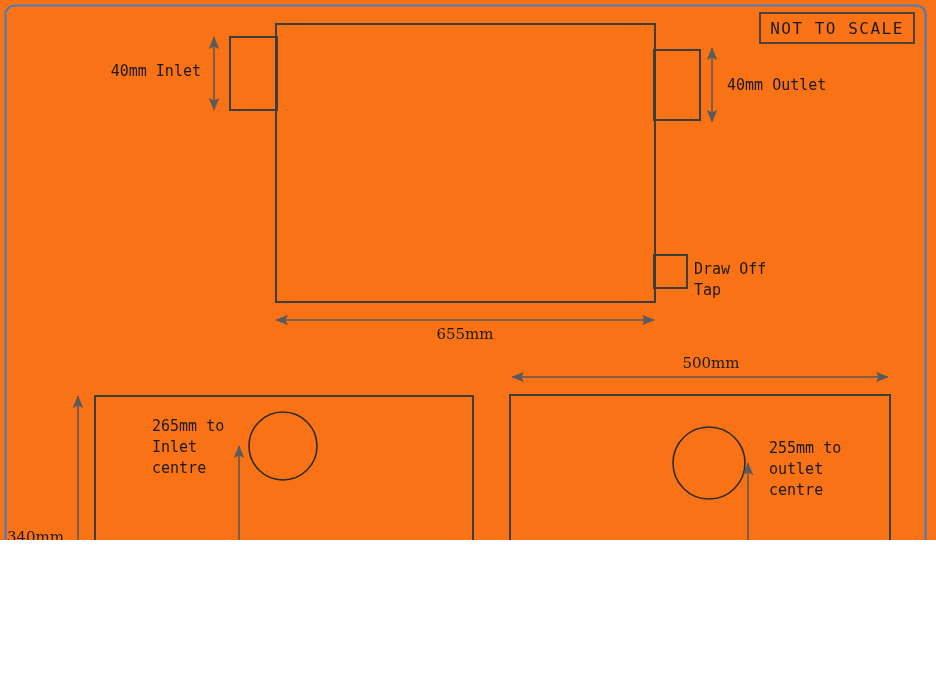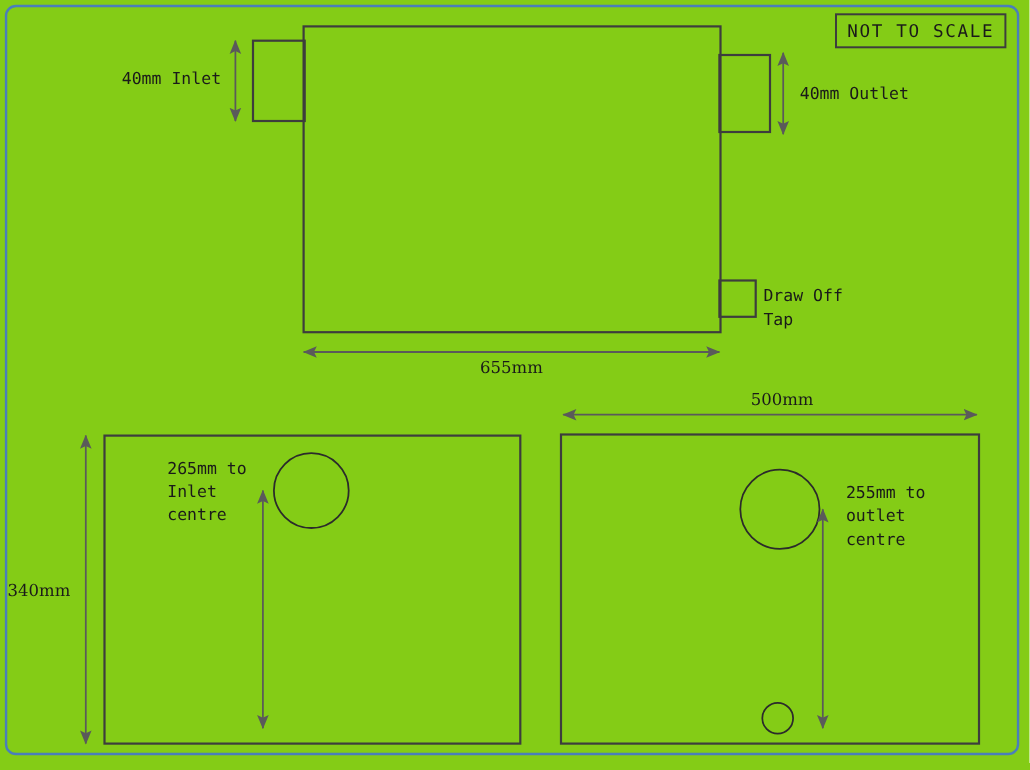--- a/index.html
+++ b/index.html
@@ -7,22 +7,22 @@
     margin: 0;
     padding: 0;
     background: #ffffff;
   }
   body {
     font-family: "DejaVu Sans Mono", monospace;
   }
   #drawing-root {
     position: relative;
     width: 936px;
-    height: 700px;
-    background: #84cc16;
+    height: 540px;
+    background: #f97316;
     overflow: hidden;
   }
   #drawing-svg {
     position: absolute;
     left: 0;
     top: 0;
     width: 936px;
     height: 700px;
     display: block;
   }

